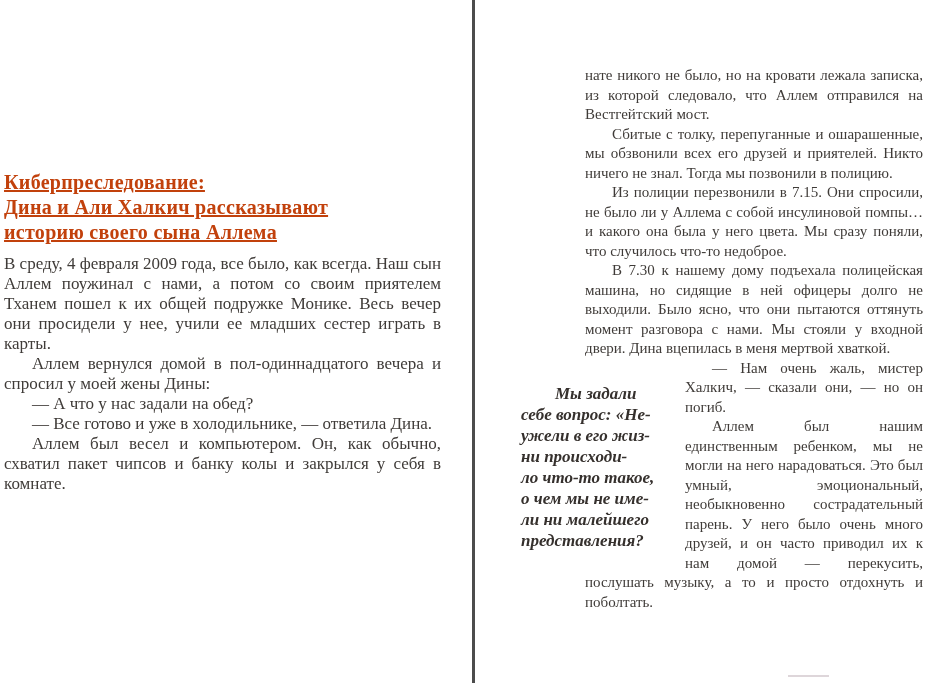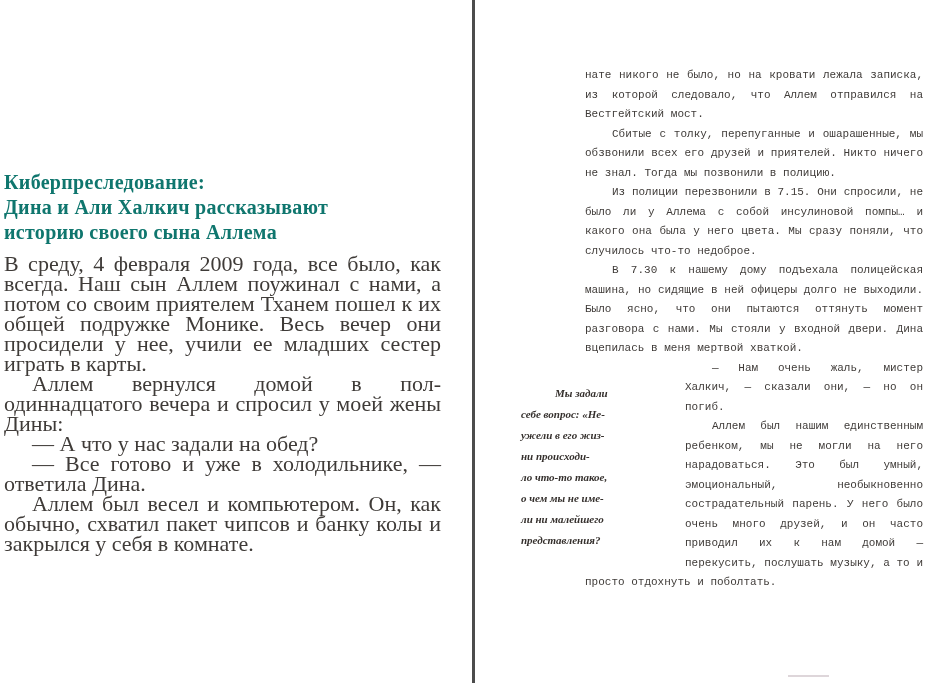--- a/index.html
+++ b/index.html
@@ -25,55 +25,55 @@
     top: 170px;
     width: 437px;
     color: #3f3b38;
   }
   .heading {
     margin: 0 0 9px 0;
     font-size: 20px;
     line-height: 25px;
     font-weight: bold;
     letter-spacing: 0.3px;
-    color: #0f766e;
+    color: #c2410c;
     white-space: pre-line;
+    text-decoration: underline;
   }
   .page-left p {
     margin: 0;
-    font-size: 22px;
+    font-size: 17px;
     line-height: 20px;
     text-align: justify;
     text-indent: 28px;
   }
   .page-right {
     position: absolute;
     left: 495px;
     top: 66px;
     width: 440px;
     color: #3f3b38;
   }
   .page-right p {
     margin: 0 12px 0 90px;
-    font-size: 11px;
+    font-size: 15px;
     line-height: 19.5px;
     text-align: justify;
     text-indent: 27px;
-    font-family: Liberation Mono, monospace;
   }
   p.noind { text-indent: 0 !important; }
   .quote-float {
     float: left;
     width: 190px;
     height: 200px;
     padding: 24px 0 0 26px;
     box-sizing: border-box;
   }
   .quote-text {
-    font-size: 11px;
+    font-size: 17px;
     line-height: 21px;
     font-weight: bold;
     font-style: italic;
     color: #35302d;
     white-space: pre-line;
     text-indent: 34px;
   }
   .artifact {
     position: absolute;
     left: 788px;

